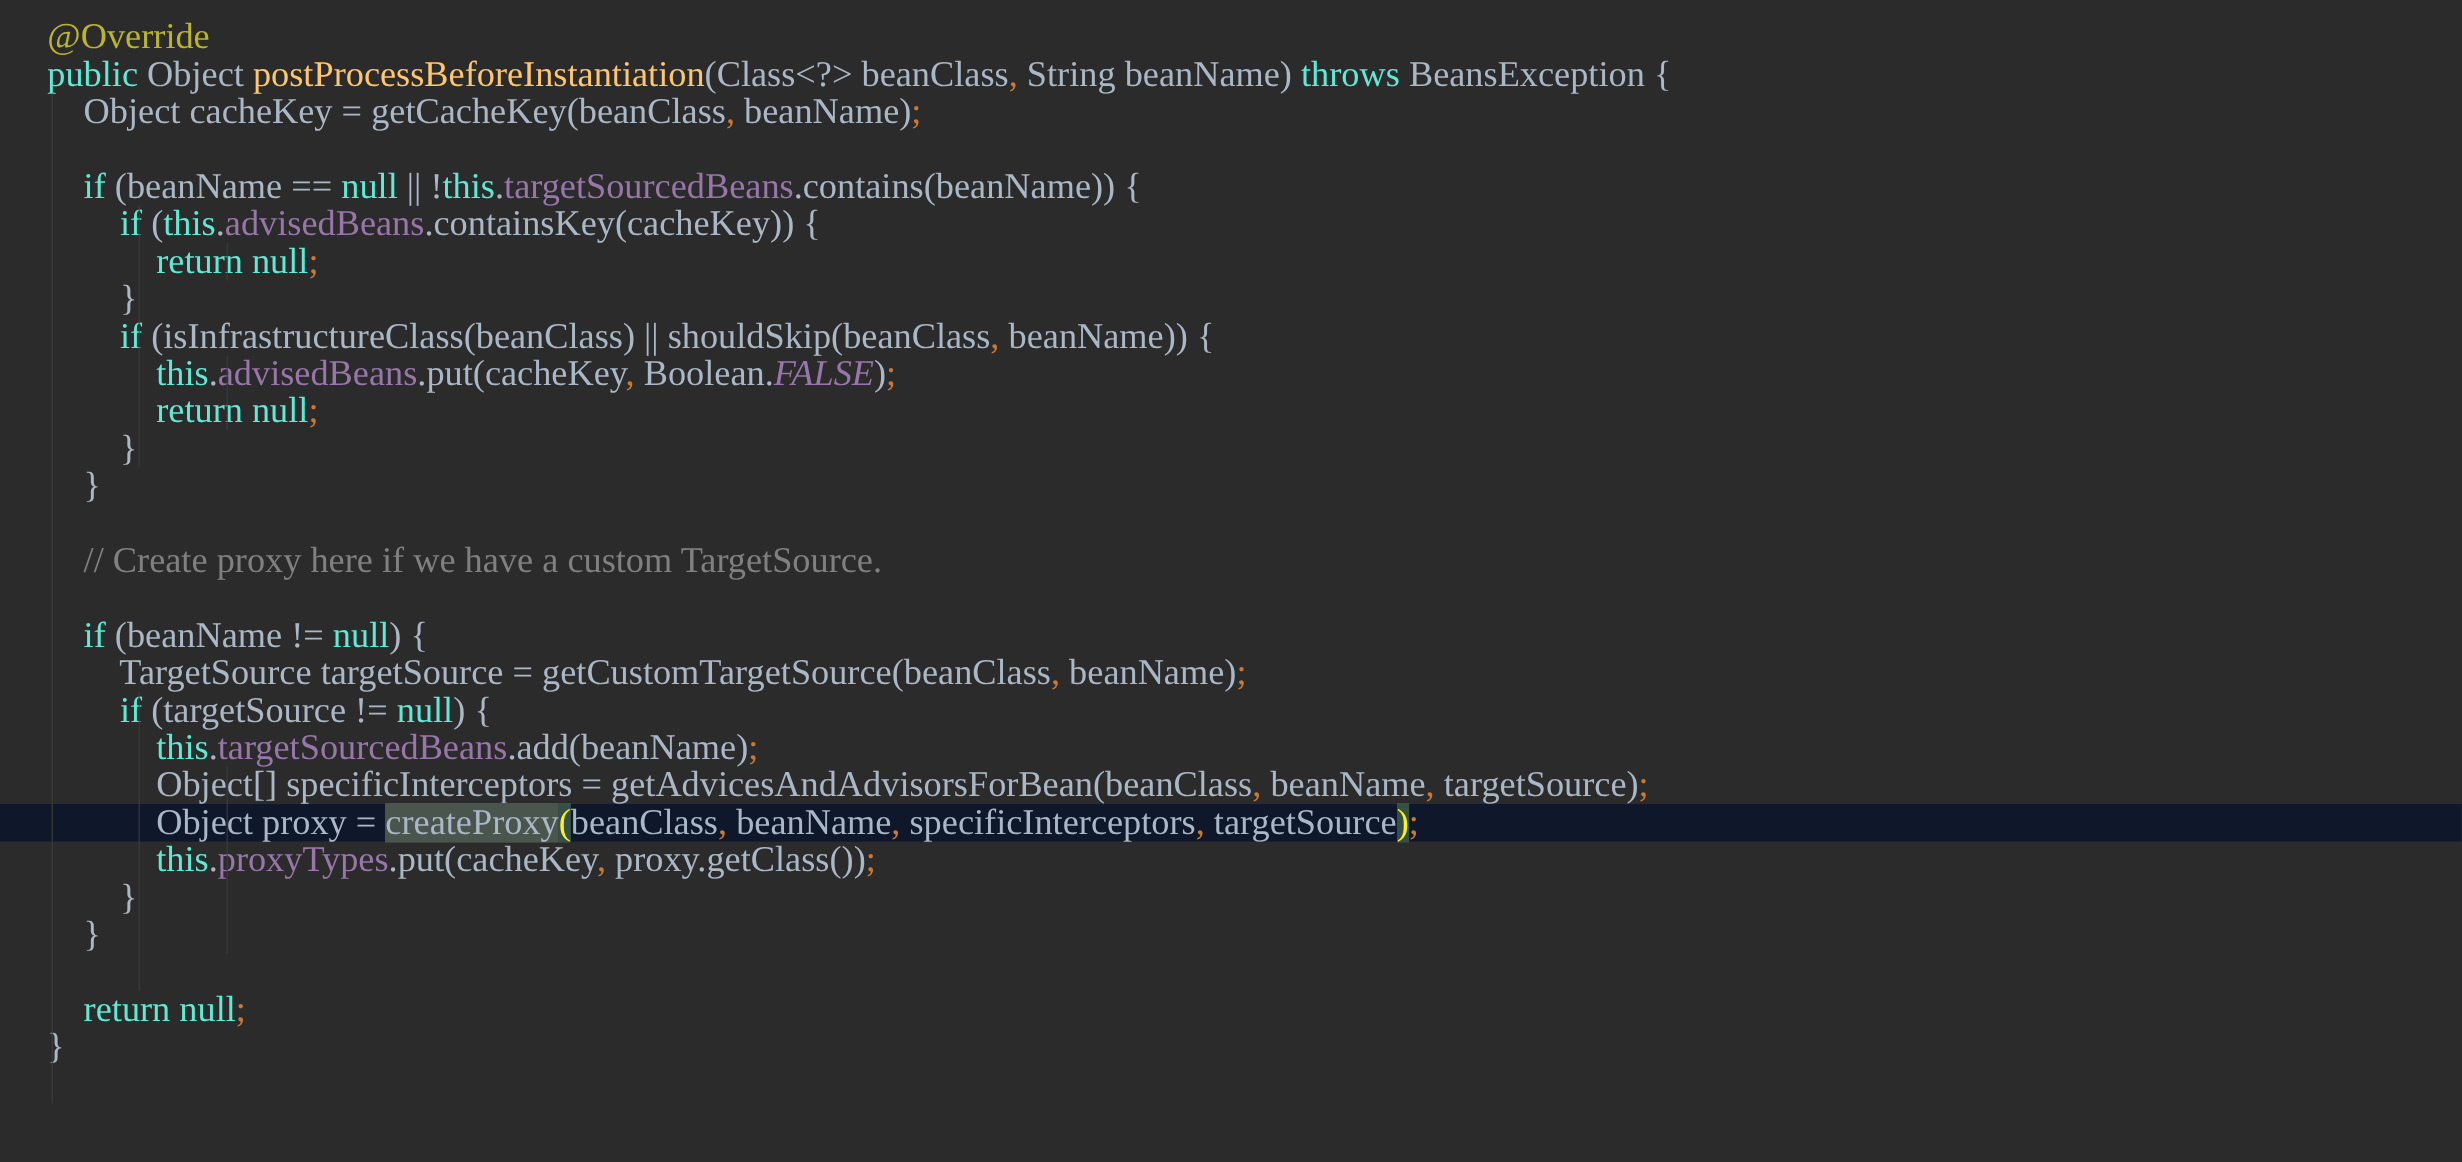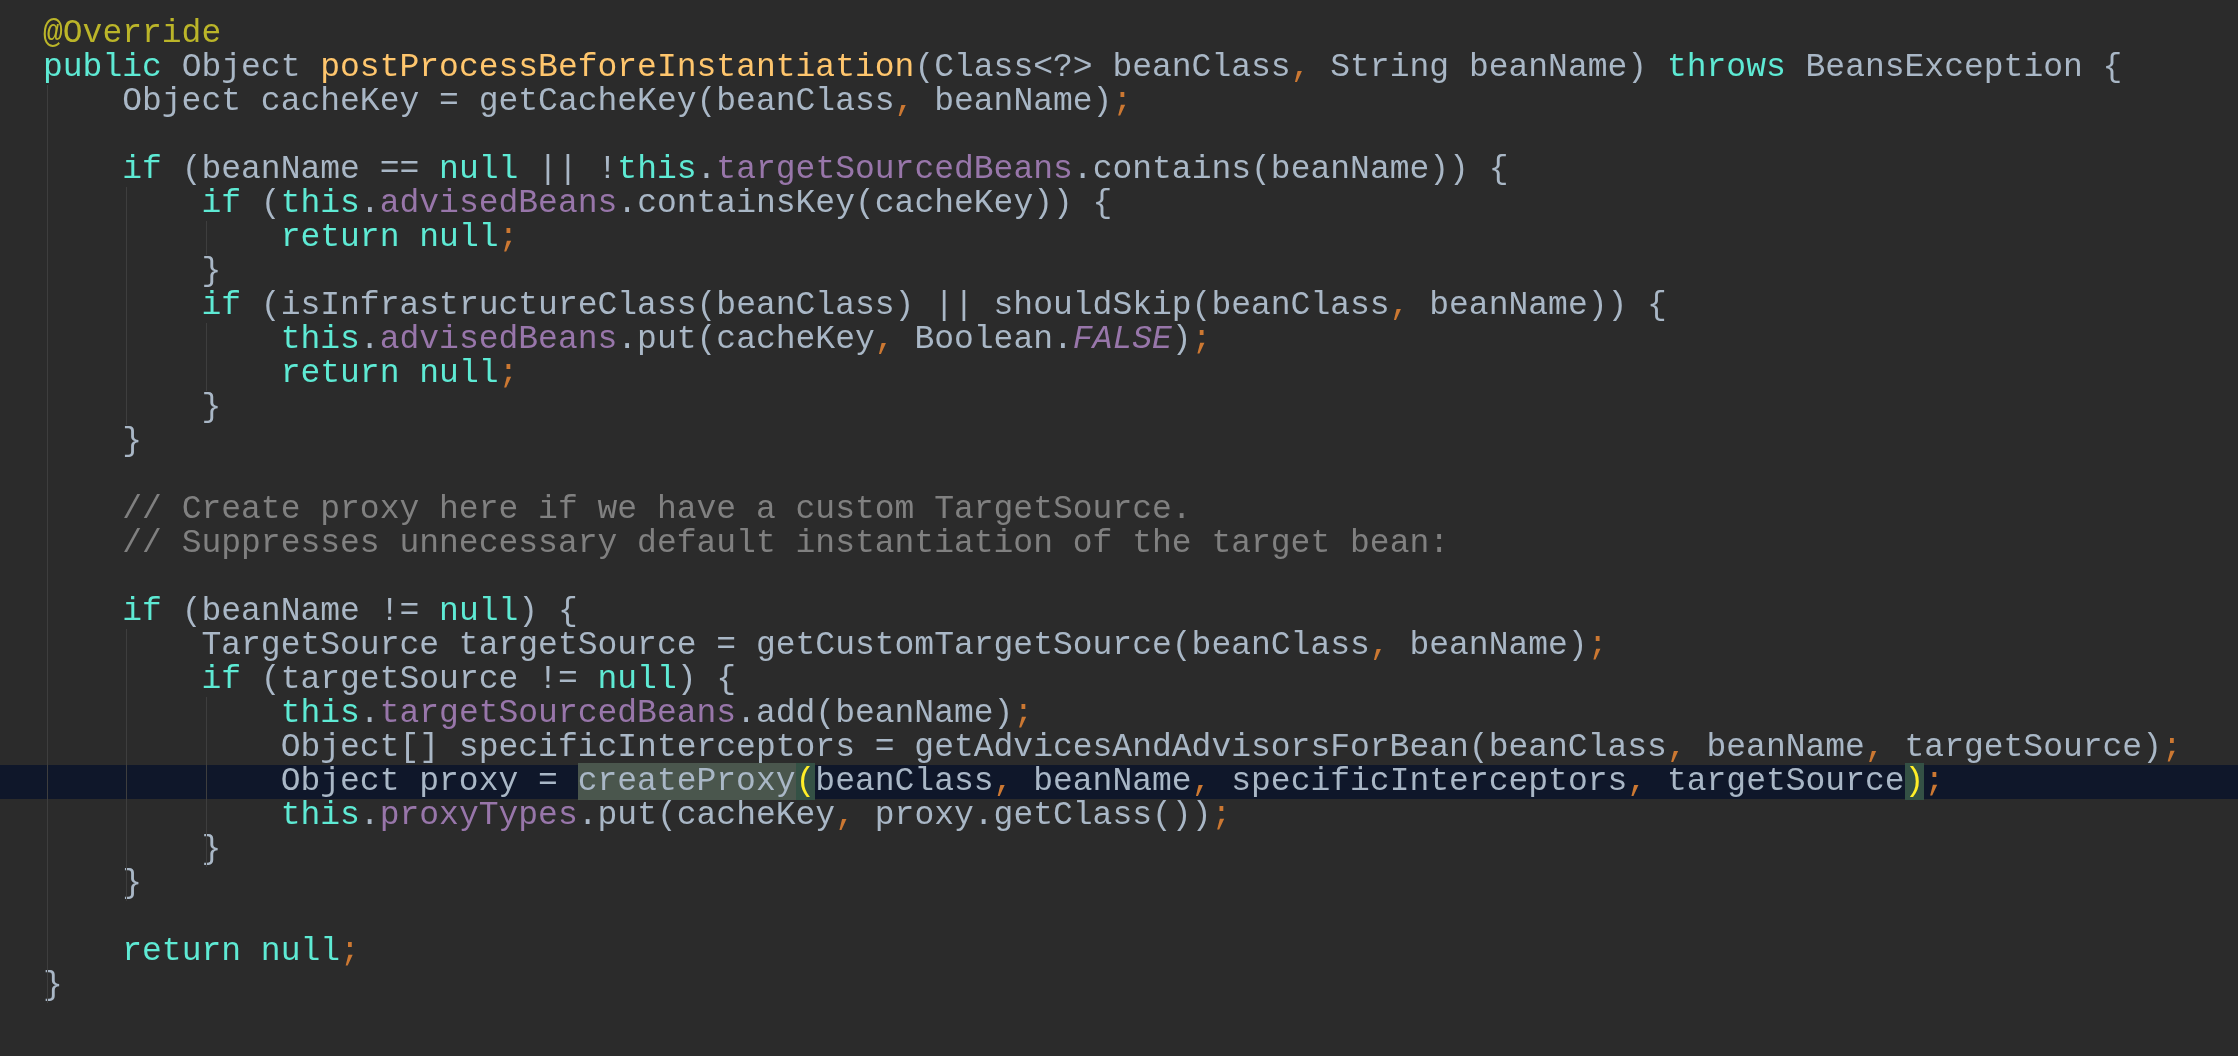--- a/index.html
+++ b/index.html
@@ -2,21 +2,21 @@
 <html><head>
 <meta charset="utf-8">
 <style>
   html, body { margin: 0; padding: 0; background: #2B2B2B; }
   .editor {
     position: relative;
     width: 2238px;
     height: 1056px;
     background: #2B2B2B;
     overflow: hidden;
-    font-family: Liberation Mono, monospace;
+    font-family: Liberation Serif, serif;
     font-size: 33px;
     line-height: 34px;
   }
   .code-area {
     position: absolute;
     left: 0; top: 17px; right: 0;
     z-index: 1;
   }
   .line {
     height: 34px;
@@ -56,21 +56,20 @@
       <div class="line"><span class="tok-def">        </span><span class="tok-kw">if</span><span class="tok-def"> (</span><span class="tok-kw">this</span><span class="tok-def">.</span><span class="tok-fld">advisedBeans</span><span class="tok-def">.containsKey(cacheKey)) {</span></div>
       <div class="line"><span class="tok-def">            </span><span class="tok-kw">return</span><span class="tok-def"> </span><span class="tok-kw">null</span><span class="tok-pn">;</span></div>
       <div class="line"><span class="tok-def">        }</span></div>
       <div class="line"><span class="tok-def">        </span><span class="tok-kw">if</span><span class="tok-def"> (isInfrastructureClass(beanClass) || shouldSkip(beanClass</span><span class="tok-pn">,</span><span class="tok-def"> beanName)) {</span></div>
       <div class="line"><span class="tok-def">            </span><span class="tok-kw">this</span><span class="tok-def">.</span><span class="tok-fld">advisedBeans</span><span class="tok-def">.put(cacheKey</span><span class="tok-pn">,</span><span class="tok-def"> Boolean.</span><span class="tok-sf">FALSE</span><span class="tok-def">)</span><span class="tok-pn">;</span></div>
       <div class="line"><span class="tok-def">            </span><span class="tok-kw">return</span><span class="tok-def"> </span><span class="tok-kw">null</span><span class="tok-pn">;</span></div>
       <div class="line"><span class="tok-def">        }</span></div>
       <div class="line"><span class="tok-def">    }</span></div>
       <div class="line"></div>
       <div class="line"><span class="tok-def">    </span><span class="tok-com">// Create proxy here if we have a custom TargetSource.</span></div>
-      <div class="line"><span class="tok-def">    </span><span class="tok-com">// Suppresses unnecessary default instantiation of the target bean:</span></div>
       <div class="line"><span class="tok-def">    </span></div>
       <div class="line"><span class="tok-def">    </span><span class="tok-kw">if</span><span class="tok-def"> (beanName != </span><span class="tok-kw">null</span><span class="tok-def">) {</span></div>
       <div class="line"><span class="tok-def">        TargetSource targetSource = getCustomTargetSource(beanClass</span><span class="tok-pn">,</span><span class="tok-def"> beanName)</span><span class="tok-pn">;</span></div>
       <div class="line"><span class="tok-def">        </span><span class="tok-kw">if</span><span class="tok-def"> (targetSource != </span><span class="tok-kw">null</span><span class="tok-def">) {</span></div>
       <div class="line"><span class="tok-def">            </span><span class="tok-kw">this</span><span class="tok-def">.</span><span class="tok-fld">targetSourcedBeans</span><span class="tok-def">.add(beanName)</span><span class="tok-pn">;</span></div>
       <div class="line"><span class="tok-def">            Object[] specificInterceptors = getAdvicesAndAdvisorsForBean(beanClass</span><span class="tok-pn">,</span><span class="tok-def"> beanName</span><span class="tok-pn">,</span><span class="tok-def"> targetSource)</span><span class="tok-pn">;</span></div>
       <div class="line current"><span class="tok-def">            Object proxy = </span><span class="tok-occ">createProxy</span><span class="tok-mb">(</span><span class="tok-def">beanClass</span><span class="tok-pn">,</span><span class="tok-def"> beanName</span><span class="tok-pn">,</span><span class="tok-def"> specificInterceptors</span><span class="tok-pn">,</span><span class="tok-def"> targetSource</span><span class="tok-mb">)</span><span class="tok-pn">;</span></div>
       <div class="line"><span class="tok-def">            </span><span class="tok-kw">this</span><span class="tok-def">.</span><span class="tok-fld">proxyTypes</span><span class="tok-def">.put(cacheKey</span><span class="tok-pn">,</span><span class="tok-def"> proxy.getClass())</span><span class="tok-pn">;</span></div>
       <div class="line"><span class="tok-def">        }</span></div>
       <div class="line"><span class="tok-def">    }</span></div>

